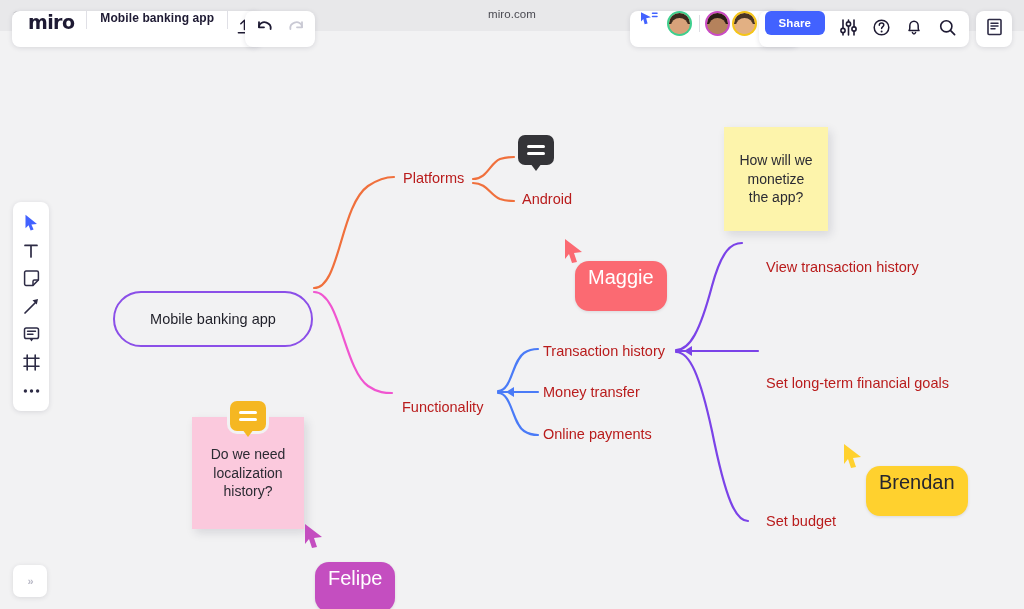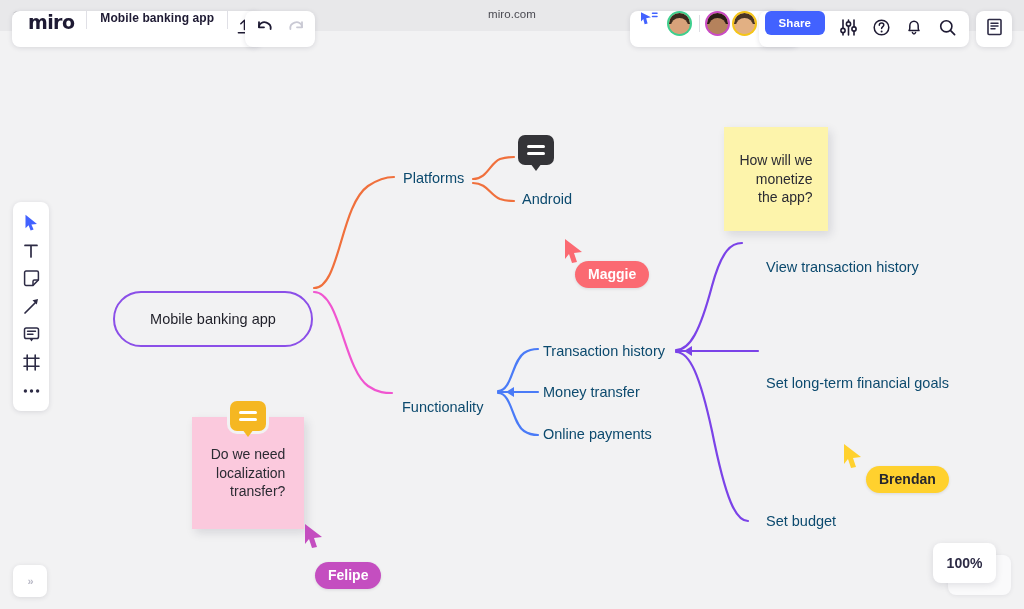--- a/index.html
+++ b/index.html
@@ -145,39 +145,39 @@
     background: #fff; border-radius: 8px;
     box-shadow: 0 2px 7px rgba(40,40,60,.13);
     display:flex; align-items:center; justify-content:center;
     font-size: 14px; font-weight: 700; color: #2d2b45;
     cursor: pointer;
   }
 
   
   .node-label {
     position: absolute;
-    font-size: 14.5px; color: #0c4a6e;
+    font-size: 14.5px; color: #b91c1c;
     white-space: nowrap;
     font-family: "Liberation Sans", sans-serif;
   }
   .central-node {
     position: absolute; left: 113px; top: 260px;
     width: 200px; height: 56px;
     border: 2.5px solid #8b4fe8;
     border-radius: 28px;
     background: #f2f2f3;
     display: flex; align-items: center; justify-content: center;
     font-size: 14.5px; color: #1f1f28;
     cursor: pointer;
   }
 
   .sticky {
     position: absolute;
     display: flex; align-items: center; justify-content: center;
-    text-align: right;
+    text-align: center;
     font-size: 14px; color: #2b2b33;
     line-height: 1.32;
     padding: 10px;
     box-shadow: 3px 4px 9px rgba(40,40,60,.13);
     cursor: pointer;
     white-space: pre-line;
   }
   #sticky-yellow { left: 724px; top: 96px; width: 104px; height: 104px; background: #fdf4ab; }
   #sticky-pink   { left: 192px; top: 386px; width: 112px; height: 112px; background: #fbc9dd; }
 
@@ -199,22 +199,22 @@
   #bubble-ios .tail { border-top: 8px solid #343438; }
   #bubble-pink { left: 230px; top: 370px; background: #f5b722; }
   #bubble-pink .line { background: #fff; }
   #bubble-pink .tail { border-top: 8px solid #f5b722; }
 
   
   .collab { position: absolute; }
   .collab .tag {
     position: absolute;
     border-radius: 14px;
-    padding: 5px 13px 6px;
-    font-size: 14px; font-weight: 700;
+    padding: 5px 13px 22px;
+    font-size: 20px; font-weight: 400;
     white-space: nowrap;
     box-shadow: 0 1px 3px rgba(40,40,60,.12);
   }
   .collab .ptr { position: absolute; left: 0; top: 0; }
 
   #collab-maggie { left: 563px; top: 207px; }
   #collab-maggie .tag { left: 12px; top: 23px; background: #fb6a72; color: #fff; }
   #collab-felipe { left: 303px; top: 492px; }
   #collab-felipe .tag { left: 12px; top: 23px; background: #c44ec0; color: #fff; margin-top: 16px; }
   #collab-brendan { left: 842px; top: 412px; }
@@ -274,21 +274,21 @@
 
     <div class="node-label" style="left:766px; top:204px;margin-top:24px;">View transaction history</div>
     <div class="node-label" style="left:766px; top:312px;margin-top:32px;">Set long-term financial goals</div>
     <div class="node-label" style="left:766px; top:482px;">Set budget</div>
 
     <div class="sticky" id="sticky-yellow">How will we
 monetize
 the app?</div>
     <div class="sticky" id="sticky-pink">Do we need
 localization
-transfer?</div>
+history?</div>
 
     <div class="comment-bubble" id="bubble-ios">
       <span class="line"></span>
       <span class="line"></span>
       <span class="tail"></span>
     </div>
     <div class="comment-bubble" id="bubble-pink">
       <span class="line"></span>
       <span class="line"></span>
       <span class="tail"></span>
@@ -356,24 +356,20 @@
           <circle cx="8.5" cy="3" r="1.7" fill="#2d2b45"></circle>
           <circle cx="14.6" cy="3" r="1.7" fill="#2d2b45"></circle>
         </svg>
       </div>
     </div>
 
     <div id="expand-btn">
       <span>»</span>
     </div>
 
-    <div id="zoom-widget">
-      <div class="zoom-back">99%</div>
-      <div class="zoom-front">100%</div>
-    </div>
 
   </div>
 
   <div class="tl-group" id="topbar-left">
     <div class="miro-logo">miro</div>
     <div class="vdiv"></div>
     <div class="board-name">Mobile banking app</div>
     <div class="vdiv"></div>
     <div class="icon-btn">
       <svg width="15" height="16" viewBox="0 0 15 16">

